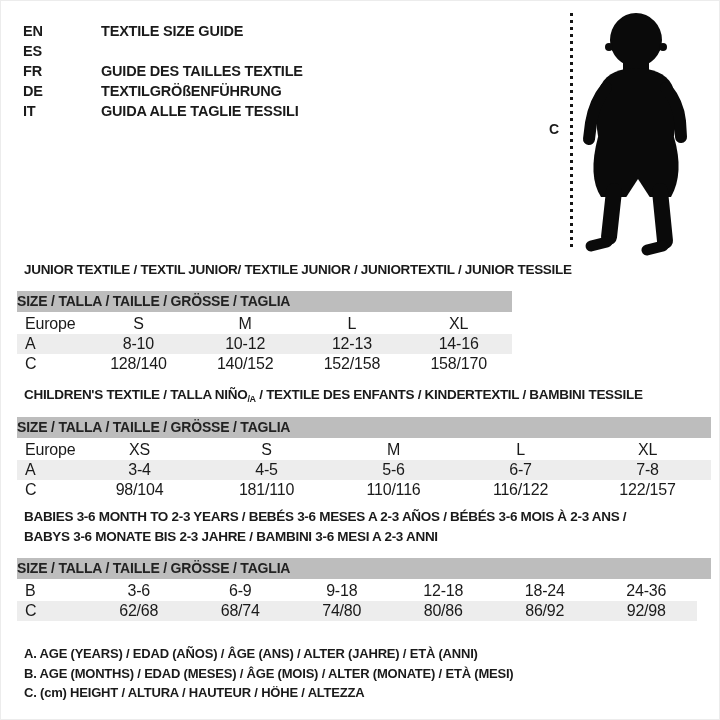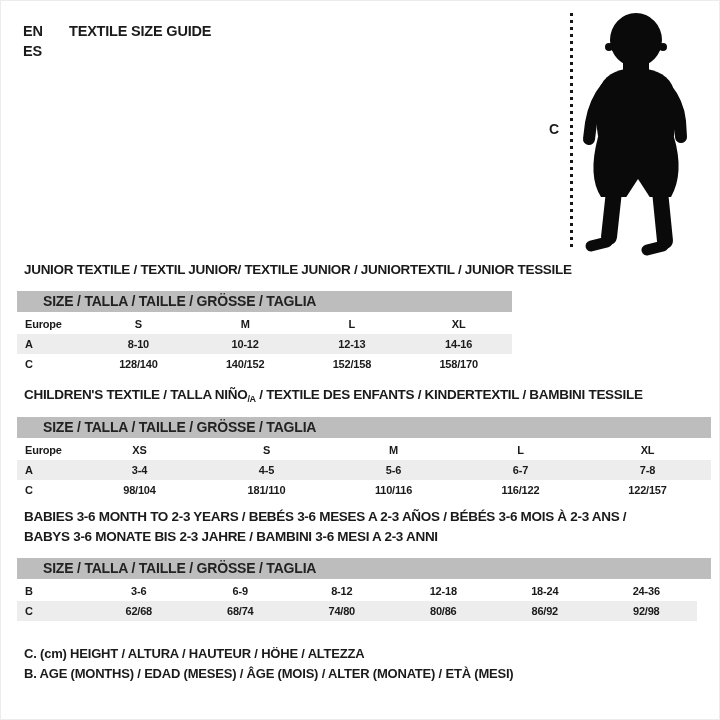--- a/index.html
+++ b/index.html
@@ -5,55 +5,67 @@
   html,body{margin:0;padding:0;background:#fff;}
   #canvas{
     position:relative;width:718px;height:718px;background:#ffffff;
     border:1px solid #ececec;overflow:hidden;
     font-family:"Liberation Sans","DejaVu Sans",sans-serif;
     color:#1a1a1a;font-weight:700;letter-spacing:-0.2px;
     -webkit-font-smoothing:antialiased;
   }
   
   .lang-block{position:absolute;left:22px;top:20px;}
-  .lang-row{display:flex;height:20px;line-height:20px;font-size:14.5px;}
+  .lang-row{display:flex;height:20px;line-height:20px;font-size:14.5px;gap:32px;}
   .lang-code{width:46px;}
   
   .fig-label{position:absolute;left:548px;top:120px;font-size:14px;}
   .dotted-line{
     position:absolute;left:569px;top:12px;width:3px;height:238px;
     background:repeating-linear-gradient(to bottom,#161616 0 3px,transparent 3px 7px);
   }
   .fig-svg{position:absolute;left:580px;top:10px;}
   
   .tbl-title{position:absolute;font-size:13.5px;letter-spacing:-0.3px;line-height:19.5px;white-space:nowrap;}
   .tbl-title sub{font-size:9px;vertical-align:-3px;}
   .tblwrap{position:absolute;}
-  .bar{background:#bdbdbd;height:21px;line-height:21px;padding-left:26px;
+  .bar{background:#bdbdbd;height:21px;line-height:21px;padding-left:0;
        font-size:14px;letter-spacing:-0.2px;margin-bottom:2px;color:#222;}
   table.t{border-collapse:collapse;table-layout:fixed;}
-  table.t td{height:20px;text-align:center;font-size:11px;font-weight:700;
+  table.t td{height:20px;text-align:center;font-size:16px;font-weight:400;
              padding:0;vertical-align:middle;white-space:nowrap;}
   table.t td.lab{text-align:left;padding-left:8px;}
   table.t tr.stripe{background:#ededed;}
   
   .notes{position:absolute;left:23px;top:643px;font-size:13px;line-height:19.5px;white-space:nowrap;}
 </style>
 </head>
 <body>
 
 <div id="canvas">
 
   <div class="lang-block">
     <div class="lang-row">
       <span class="lang-code">EN</span>
       <span>TEXTILE SIZE GUIDE</span>
     </div>
     <div class="lang-row">
       <span class="lang-code">ES</span>
+    </div>
+    <div class="lang-row">
+      <span class="lang-code">FR</span>
+      <span>GUIDE DES TAILLES TEXTILE</span>
+    </div>
+    <div class="lang-row">
+      <span class="lang-code">DE</span>
+      <span>TEXTILGRÖßENFÜHRUNG</span>
+    </div>
+    <div class="lang-row">
+      <span class="lang-code">IT</span>
+      <span>GUIDA ALLE TAGLIE TESSILI</span>
     </div>
   </div>
 
   <span class="fig-label">C</span>
   <div class="dotted-line"></div>
   <svg class="fig-svg" width="110" height="245" viewBox="0 0 110 245">
     <g fill="#0a0a0a" stroke="none">
       <ellipse cx="55" cy="29" rx="26" ry="27"></ellipse>
       <circle cx="28" cy="36" r="4"></circle>
       <circle cx="82" cy="36" r="4"></circle>
@@ -168,36 +180,37 @@
           <col>
           <col>
           <col>
           <col>
         </colgroup>
       <tbody>
           <tr>
         <td class="lab">B</td>
         <td>3-6</td>
         <td>6-9</td>
-        <td>8-12</td>
+        <td>9-18</td>
         <td>12-18</td>
         <td>18-24</td>
         <td>24-36</td>
       </tr>
       <tr class="stripe">
         <td class="lab">C</td>
         <td>62/68</td>
         <td>68/74</td>
         <td>74/80</td>
         <td>80/86</td>
         <td>86/92</td>
         <td>92/98</td>
       </tr>
     </tbody>
       </table>
   </div>
 
   <div class="notes">
+    <div>A. AGE (YEARS) / EDAD (AÑOS) / ÂGE (ANS) / ALTER (JAHRE) / ETÀ (ANNI)</div>
+    <div>B. AGE (MONTHS) / EDAD (MESES) / ÂGE (MOIS) / ALTER (MONATE) / ETÀ (MESI)</div>
     <div>C. (cm) HEIGHT / ALTURA / HAUTEUR / HÖHE / ALTEZZA</div>
-    <div>B. AGE (MONTHS) / EDAD (MESES) / ÂGE (MOIS) / ALTER (MONATE) / ETÀ (MESI)</div>
   </div>
 
 </div>
 
 </body></html>

